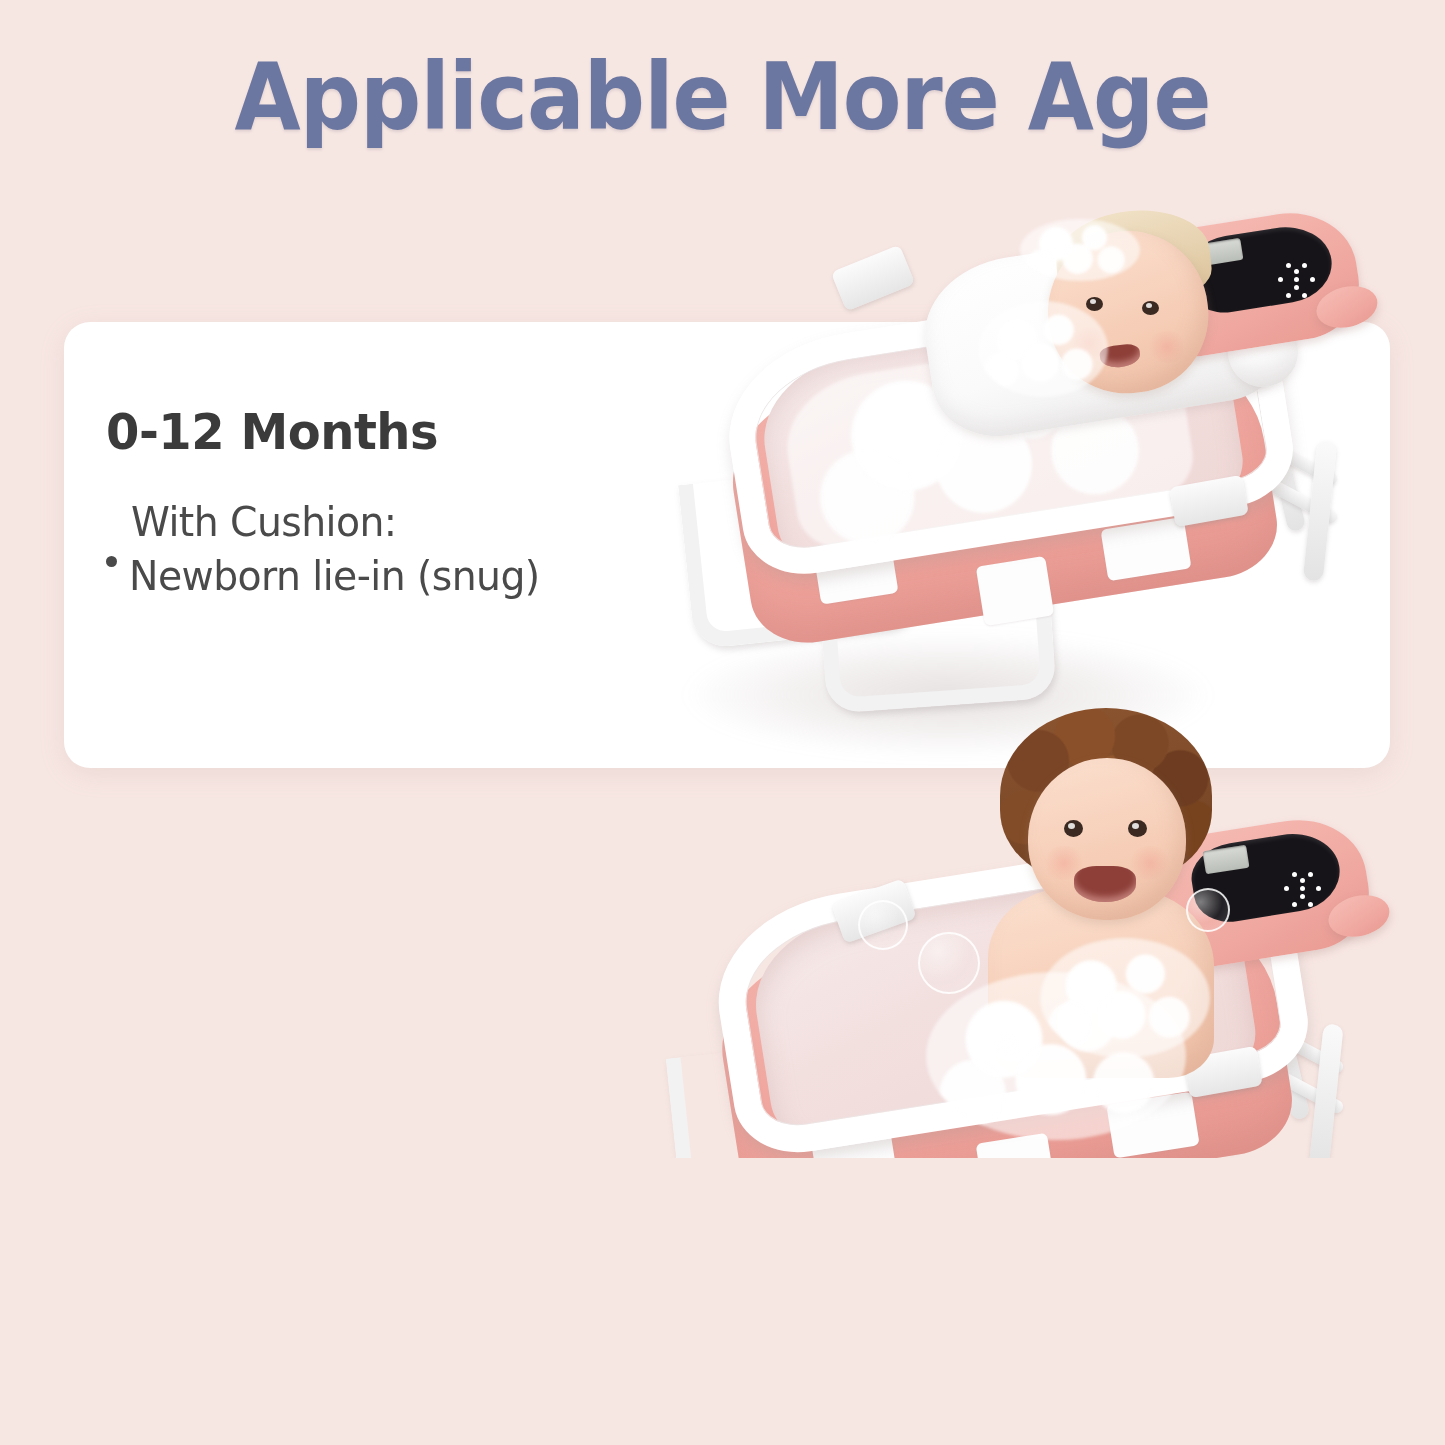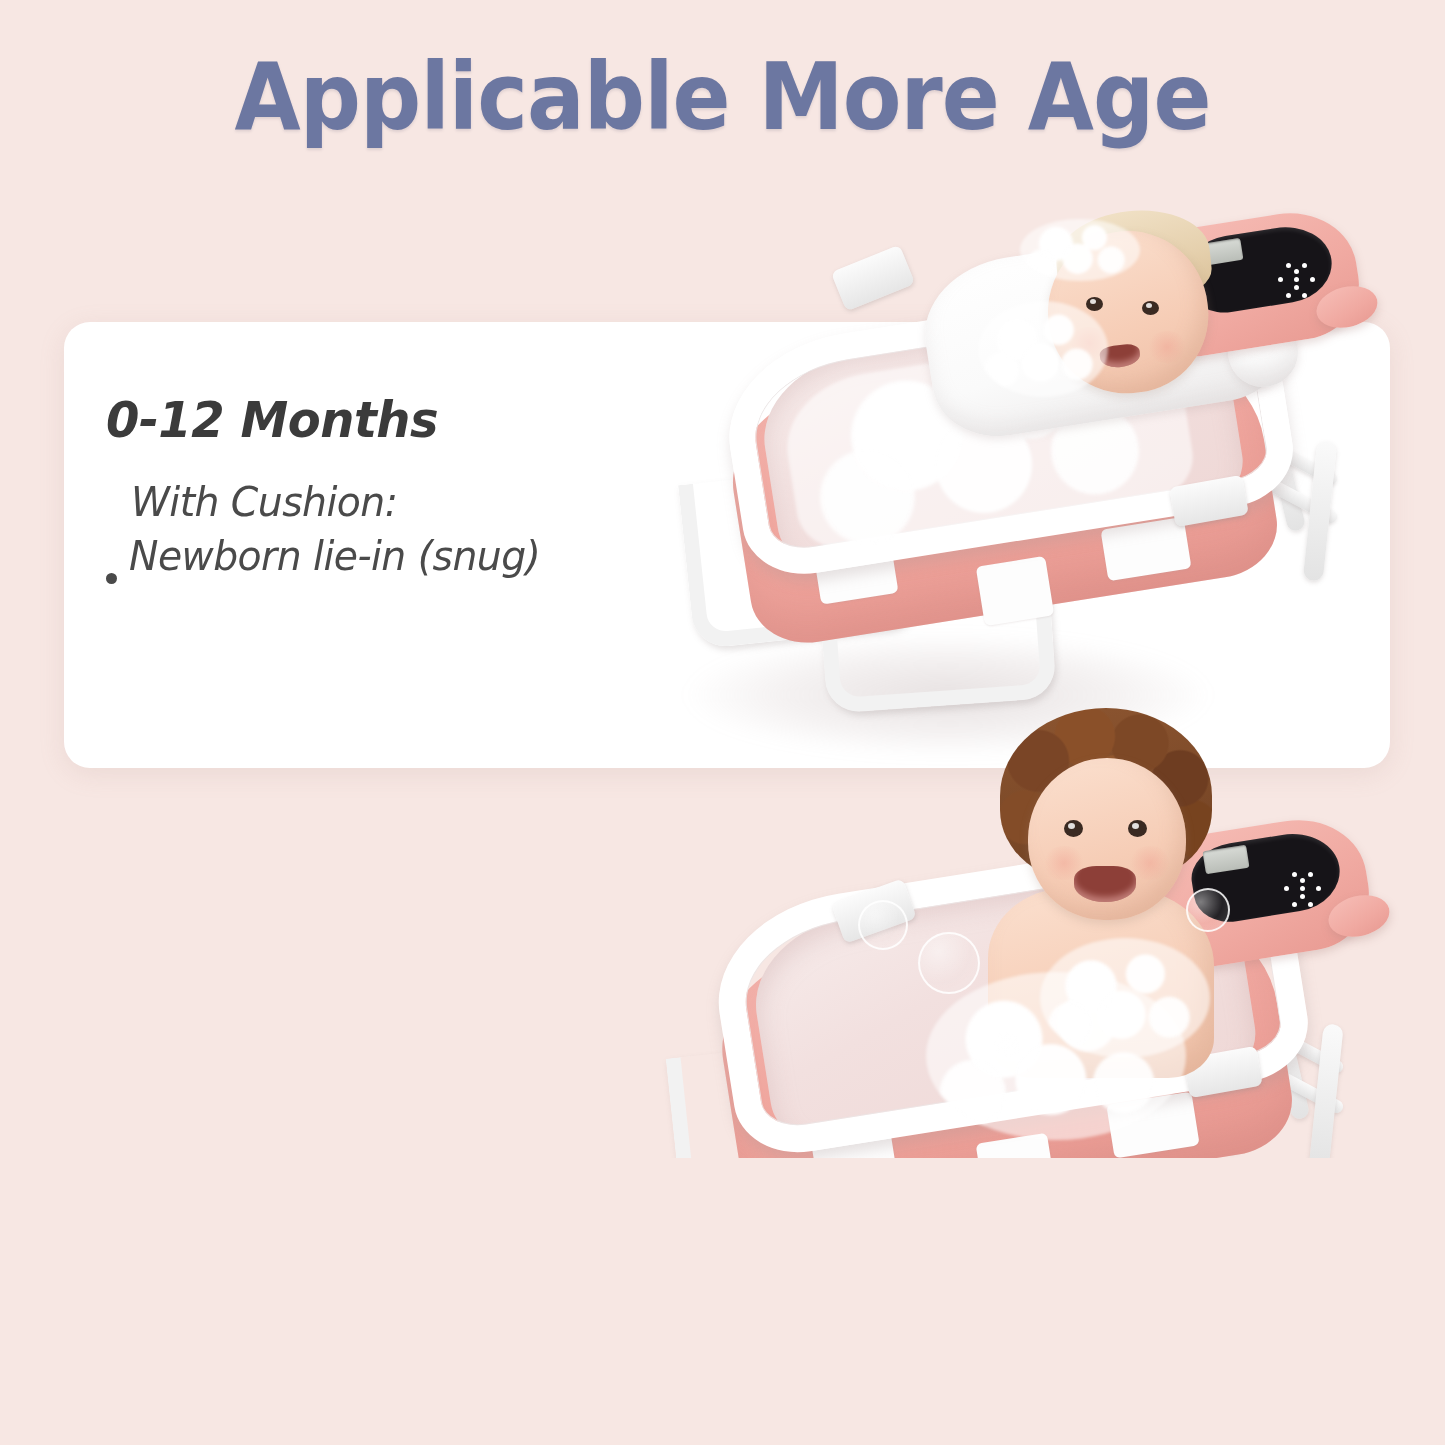--- a/index.html
+++ b/index.html
@@ -52,39 +52,39 @@
   }
   .card-1 { left: 64px; top: 322px; width: 1326px; height: 446px; }
   .card-2 { left: 64px; top: 910px; width: 1326px; height: 447px; }
 
   .card-text {
     position: absolute;
     left: 42px;
     top: 70px;
     width: 560px;
   }
-  .card-1 .card-text { top: 72px; font-style: italic; }
+  .card-1 .card-text { top: 84px; }
   .card-2 .card-text { top: 76px; }
 
   .card-heading {
     font-family: "DejaVu Sans", sans-serif;
     font-weight: 700;
     font-size: 50px;
     line-height: 1.05;
     color: #3b3b3b;
     letter-spacing: -0.5px;
     transform: scaleX(0.96);
     transform-origin: left center;
     white-space: nowrap;
   }
 
   .bullet-row {
     display: flex;
-    align-items: flex-end;
-    margin-top: 28px;
+    align-items: center;
+    margin-top: 36px;
   }
   .bullet-dot {
     flex: 0 0 auto;
     width: 11px;
     height: 11px;
     border-radius: 50%;
     background: #4a4a4a;
     margin-top: 24px;
     margin-right: 14px;
   }

